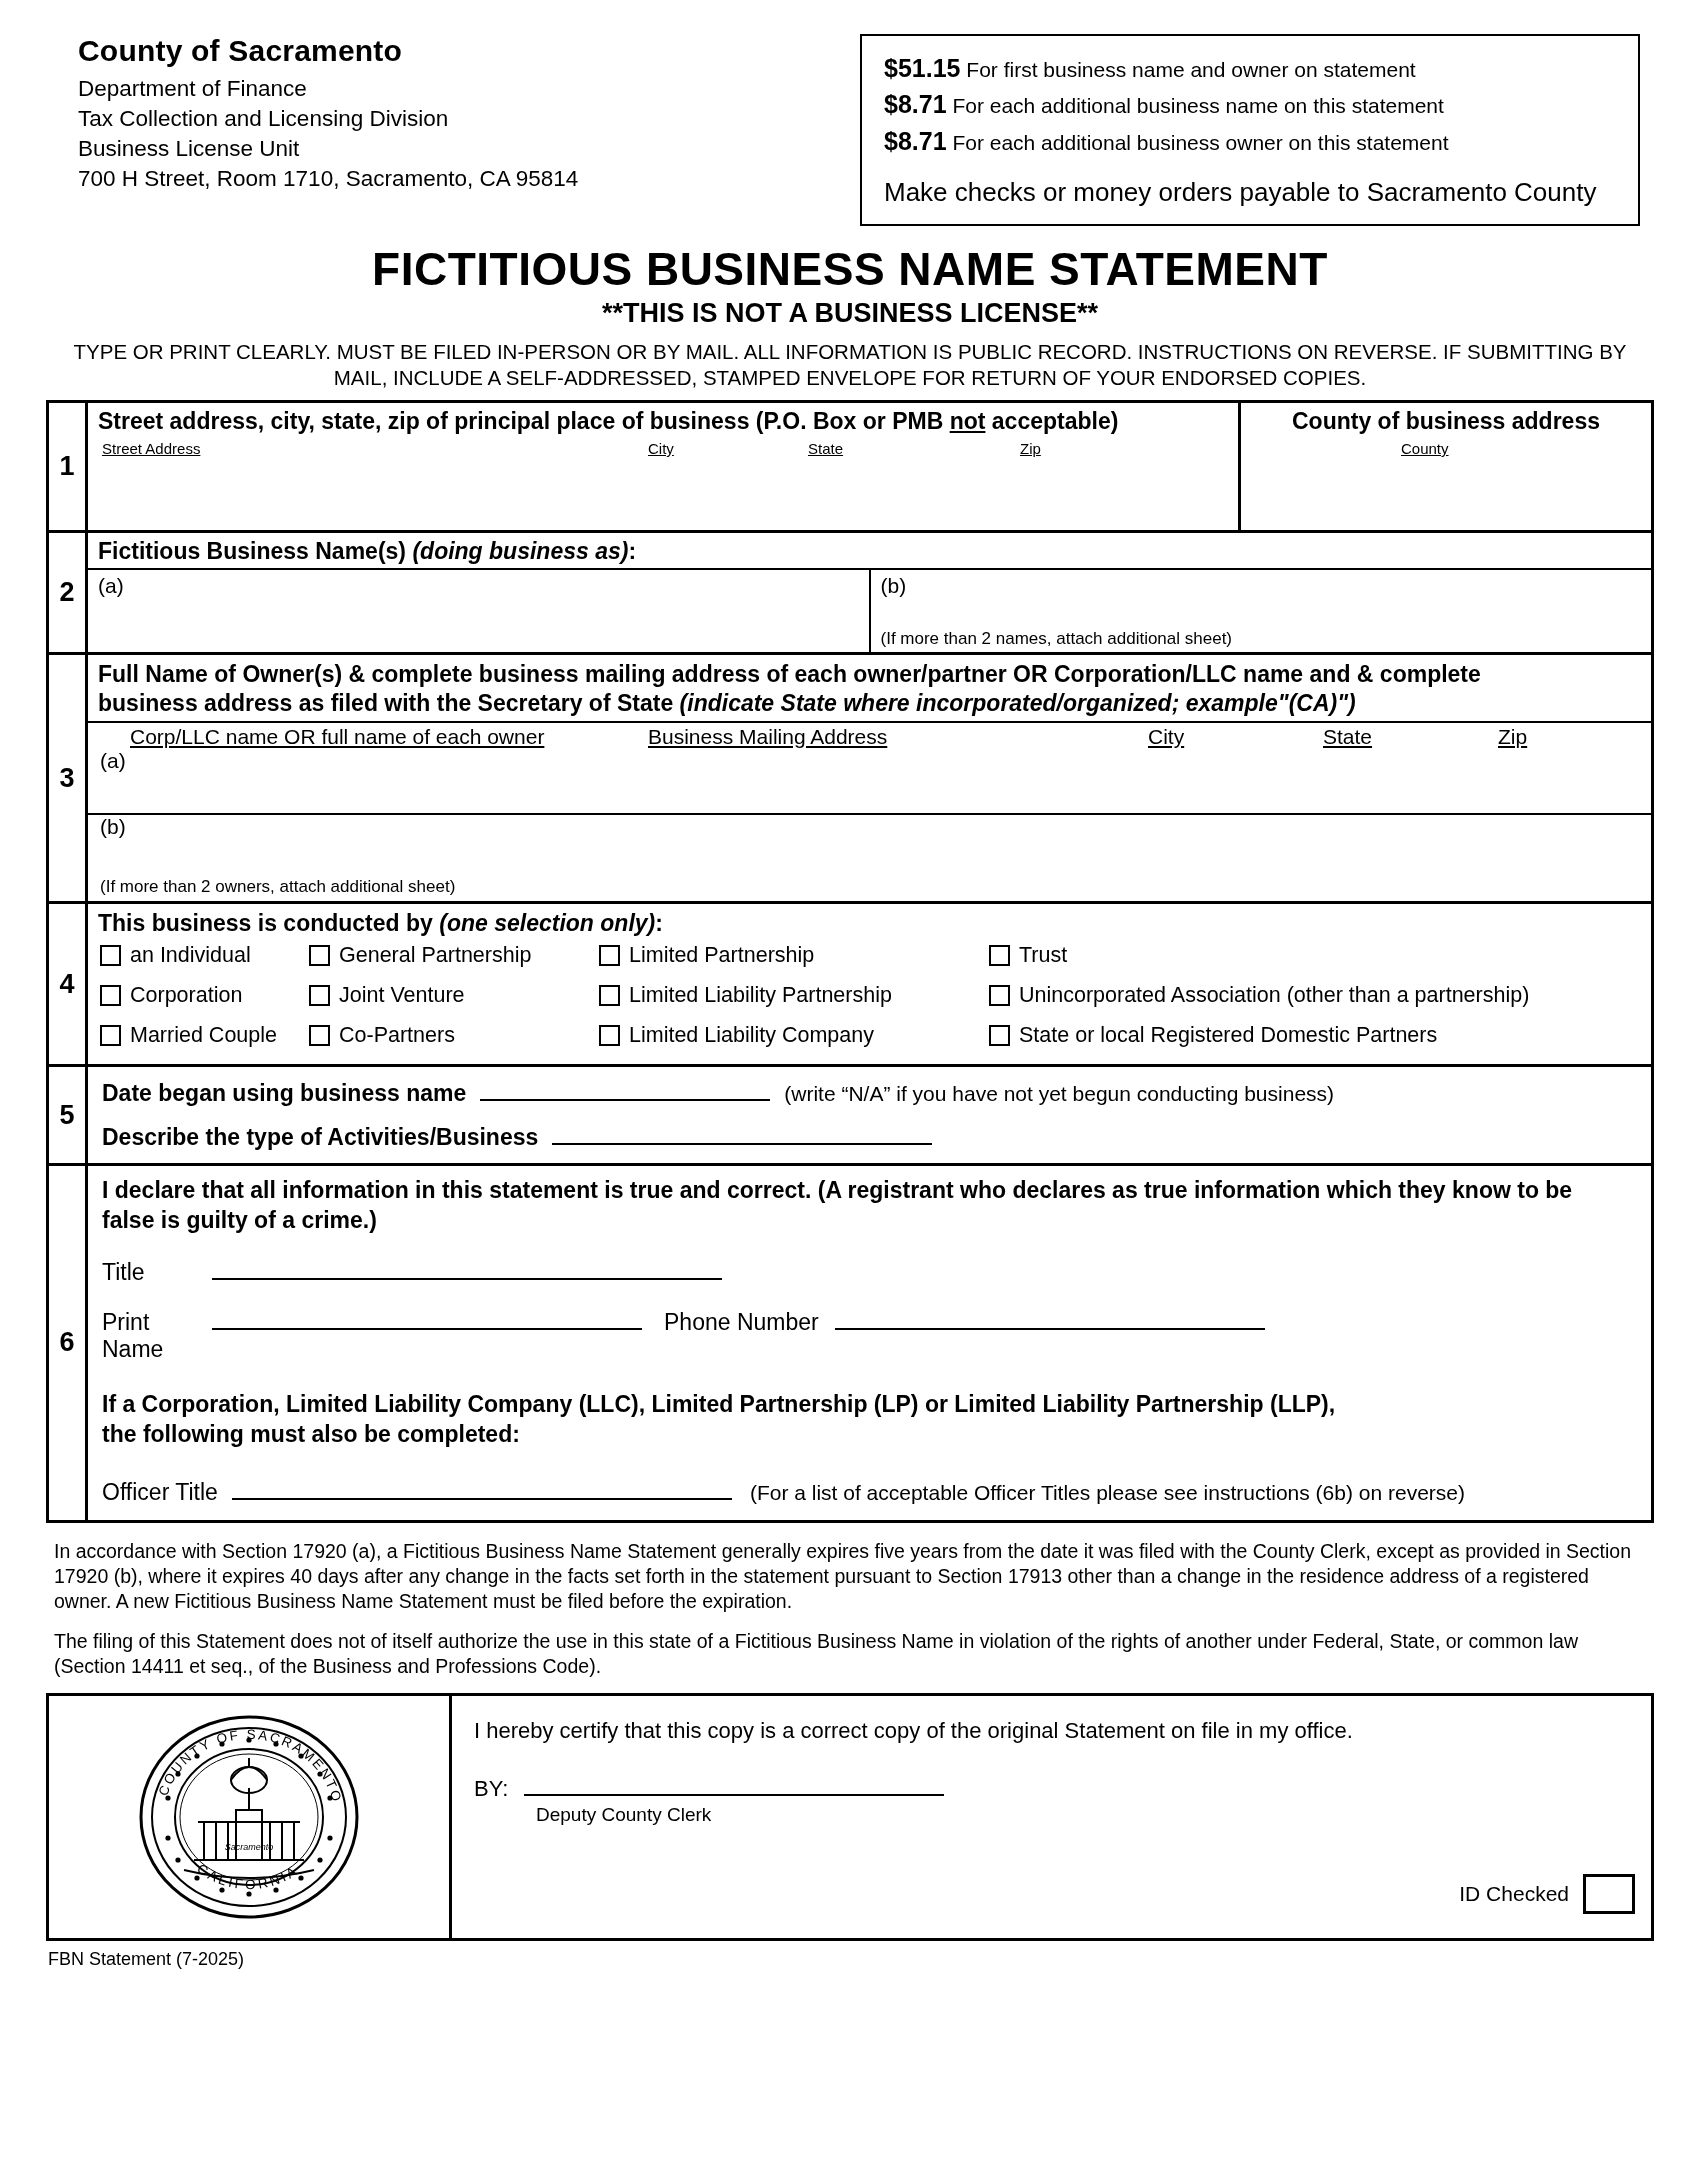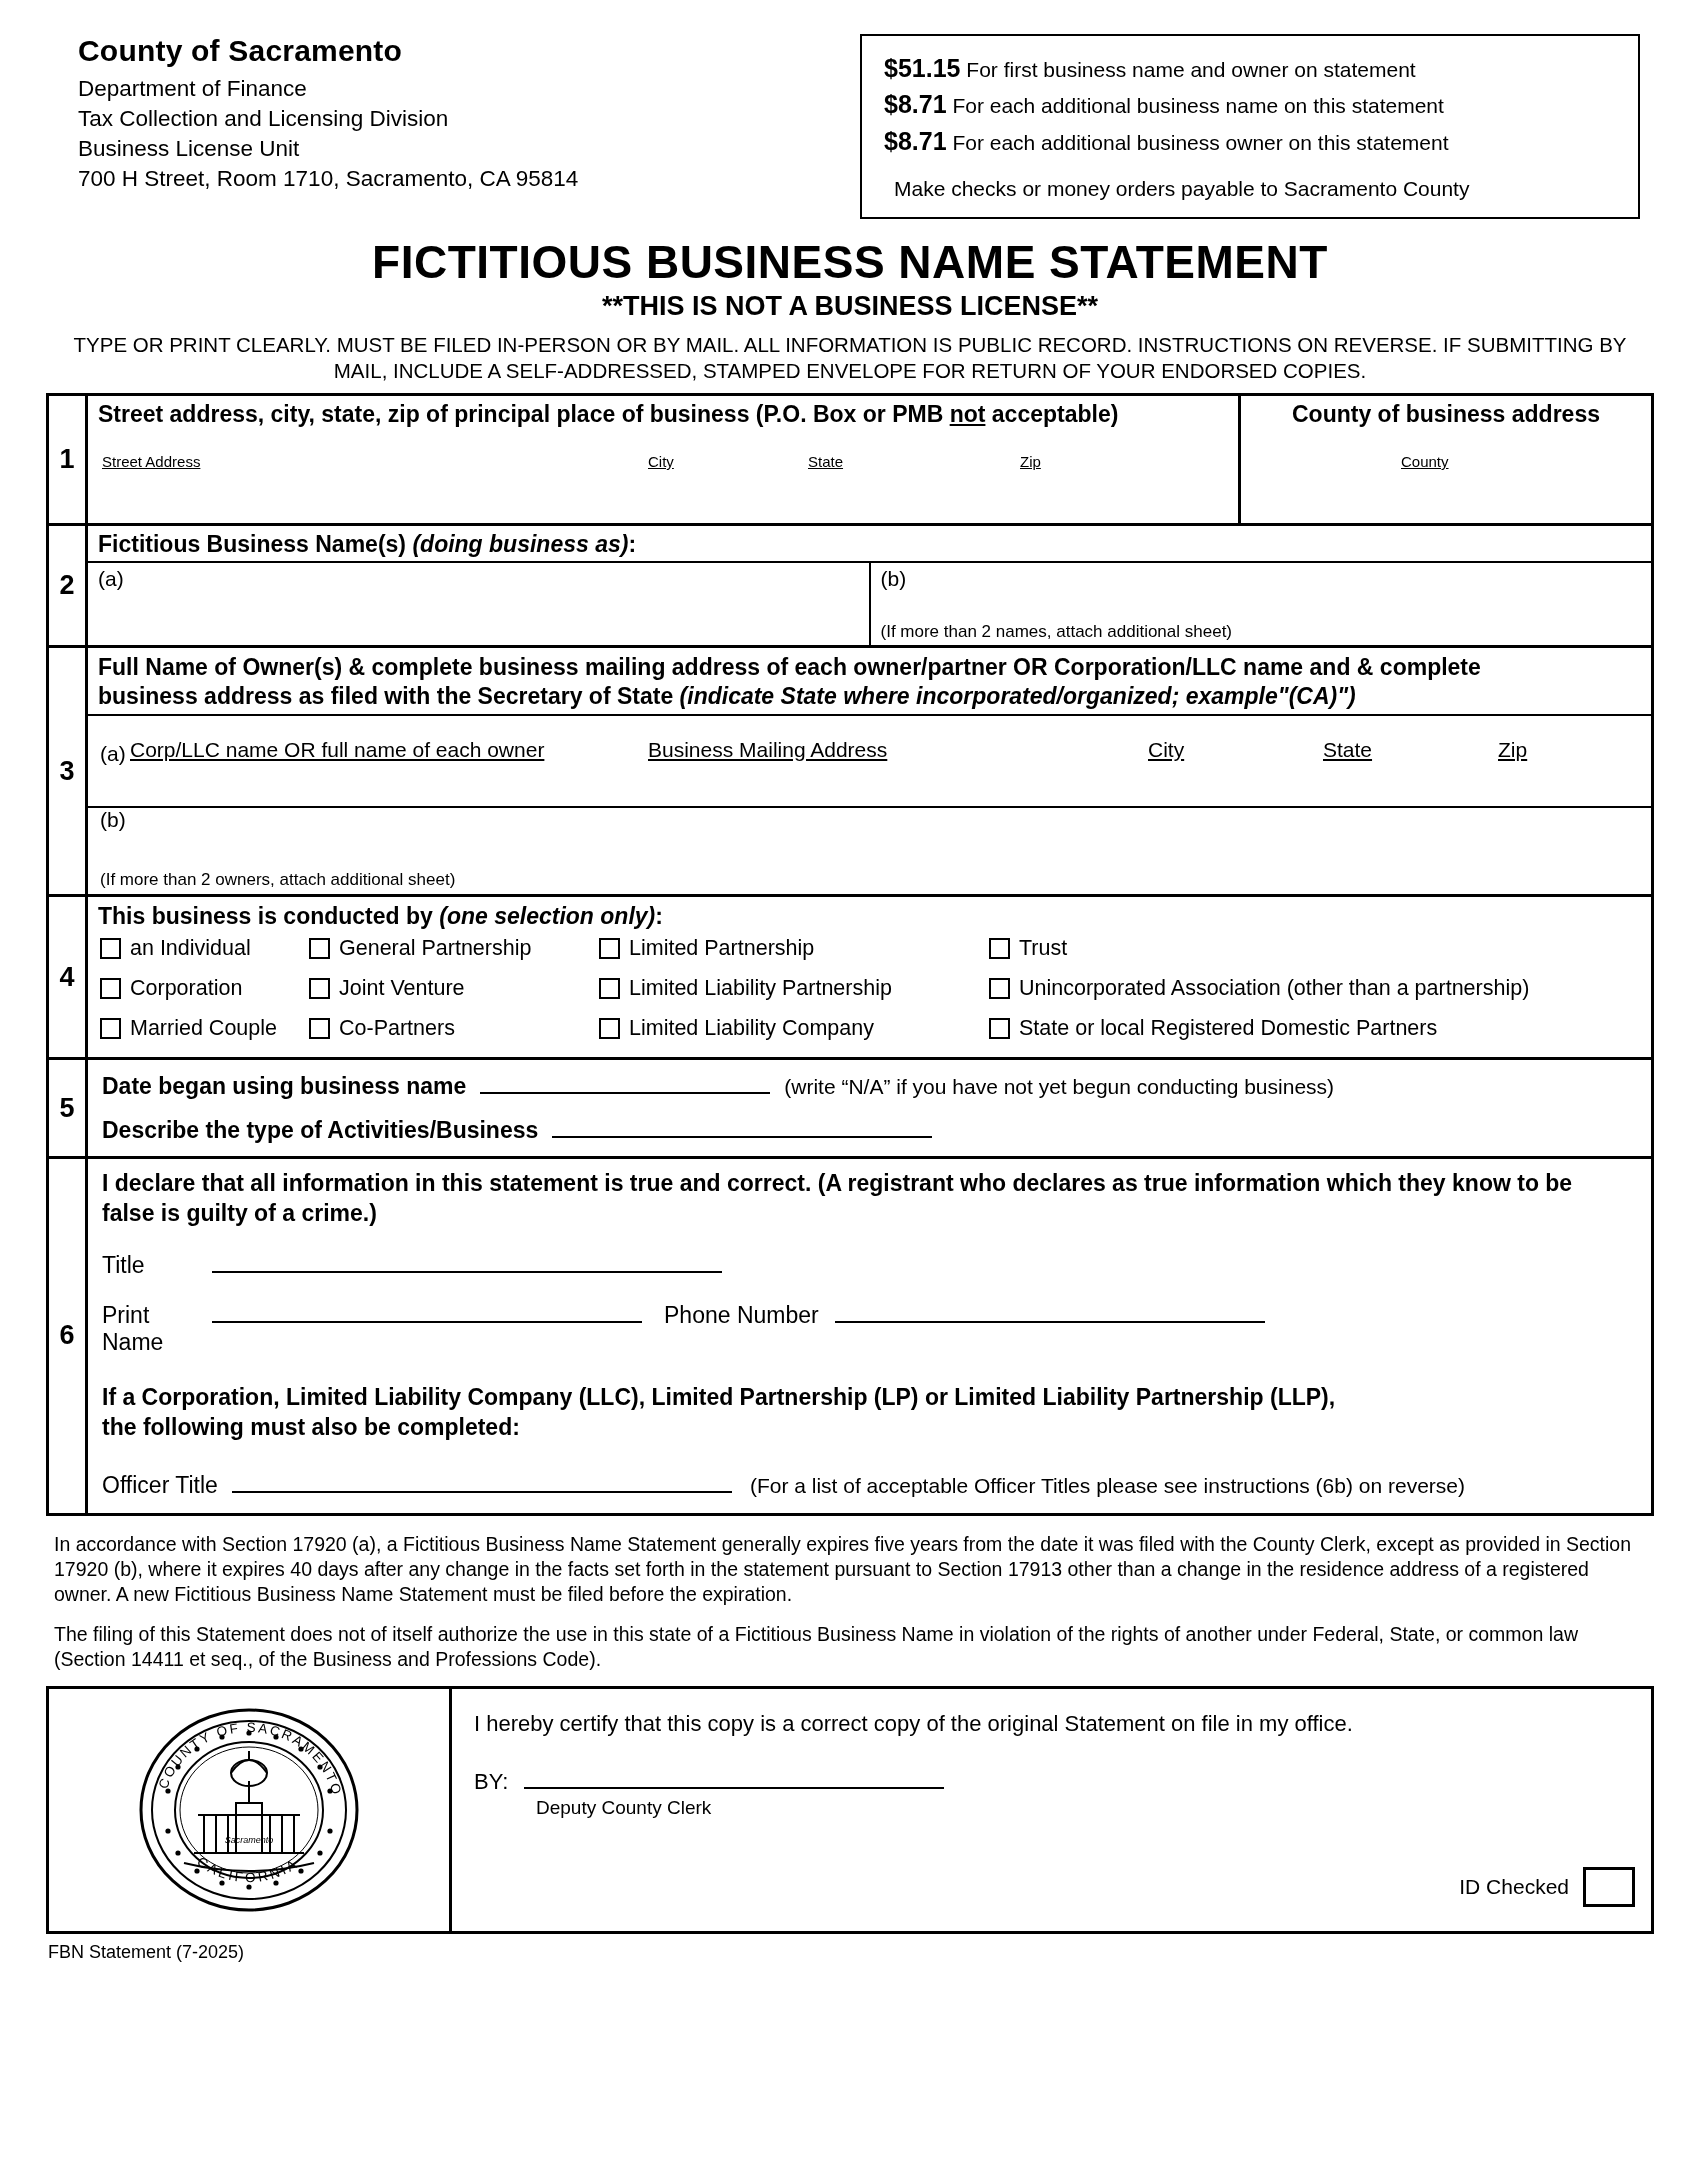--- a/index.html
+++ b/index.html
@@ -58,23 +58,22 @@
   .feebox .row {
     font-size: 21px;
     line-height: 1.45;
     white-space: nowrap;
   }
   .feebox .amt {
     font-weight: bold;
     font-size: 25px;
   }
   .feebox .make {
-    font-size: 21px;
+    font-size: 26px;
     margin-top: 18px;
-    margin-left: 10px;
   }
 
   
   .title {
     text-align: center;
     font-size: 46px;
     font-weight: bold;
     letter-spacing: .5px;
     margin-top: 16px;
   }
@@ -137,21 +136,20 @@
   .labelrow {
     position: relative;
     height: 92px;
     font-size: 15px;
   }
   .lbl {
     position: absolute;
     top: 2px;
     text-decoration: underline;
     white-space: nowrap;
-    margin-top: 20px;
   }
 
   
   .twocol { display: flex; border-top: 2.5px solid #000; }
   .twocol .cell {
     flex: 1;
     min-height: 74px;
     padding: 4px 0 4px 10px;
     font-size: 21px;
     position: relative;

